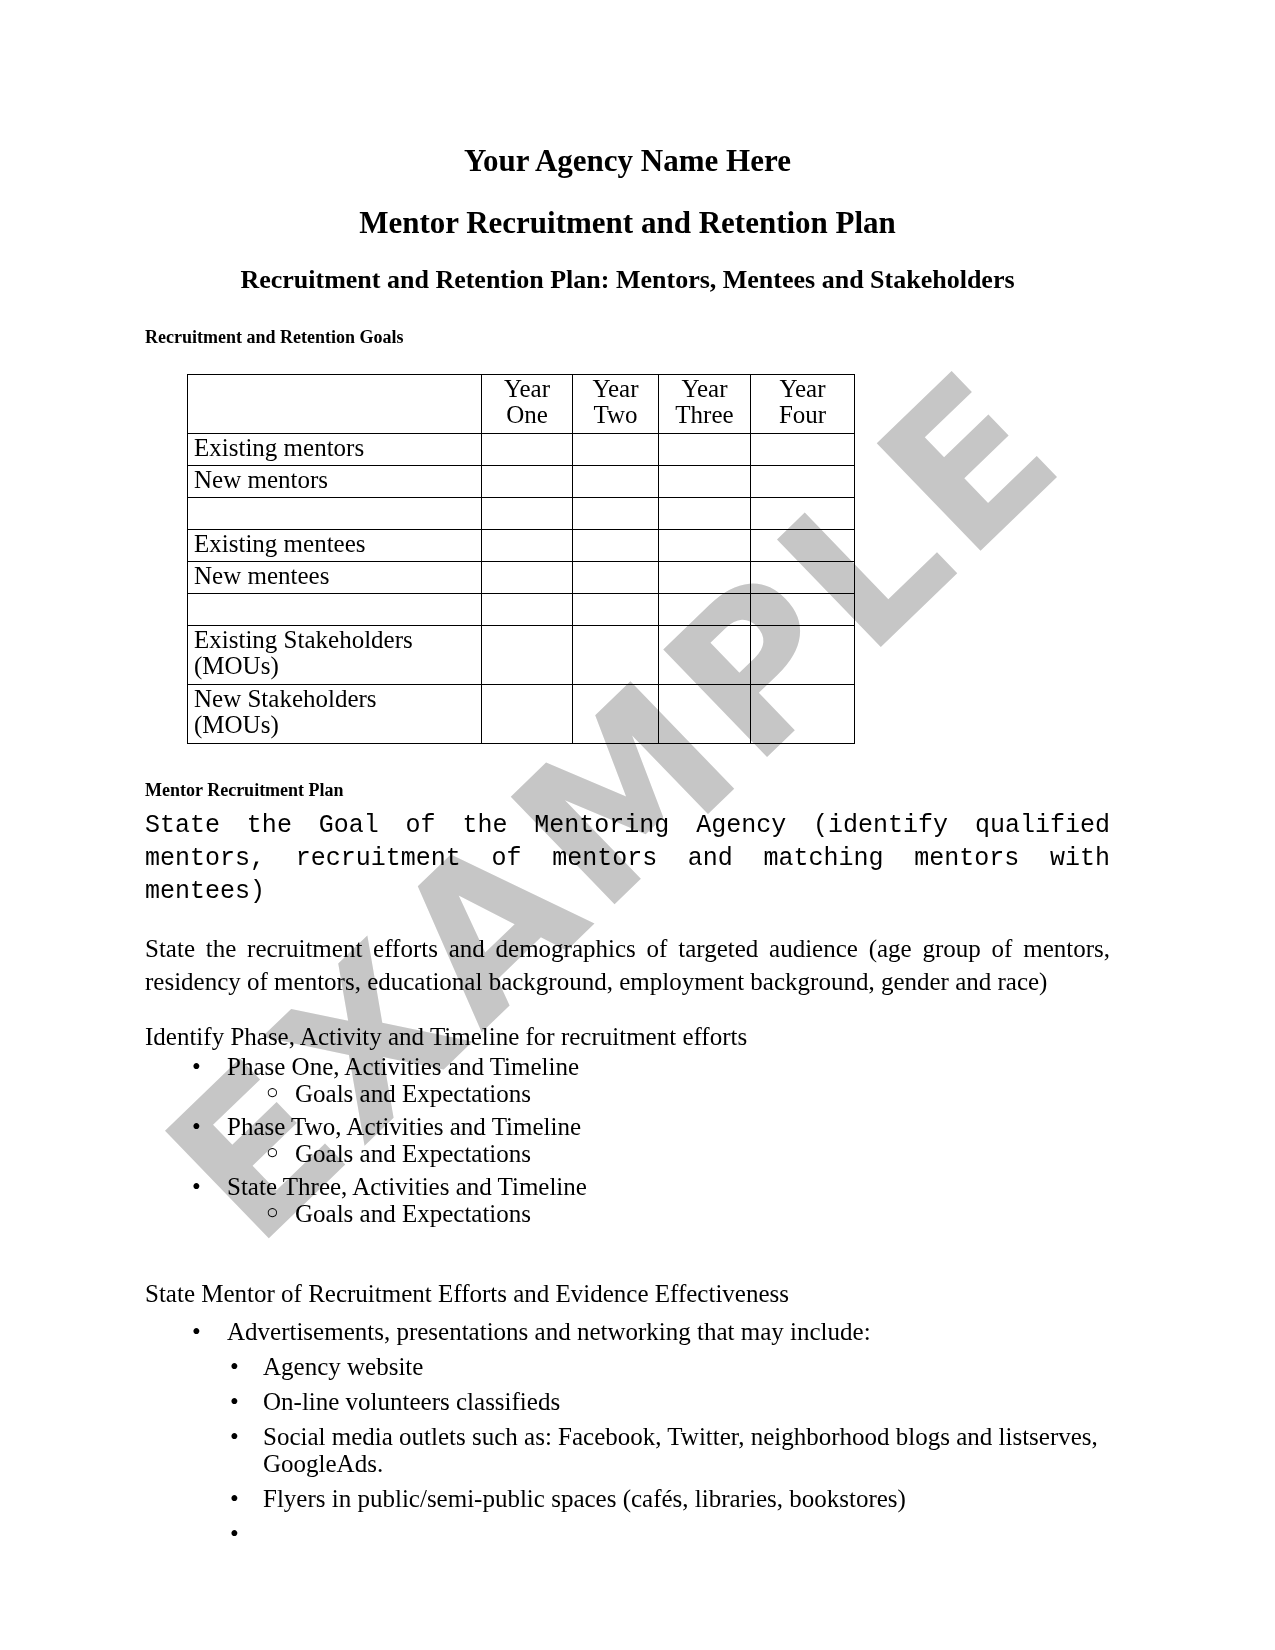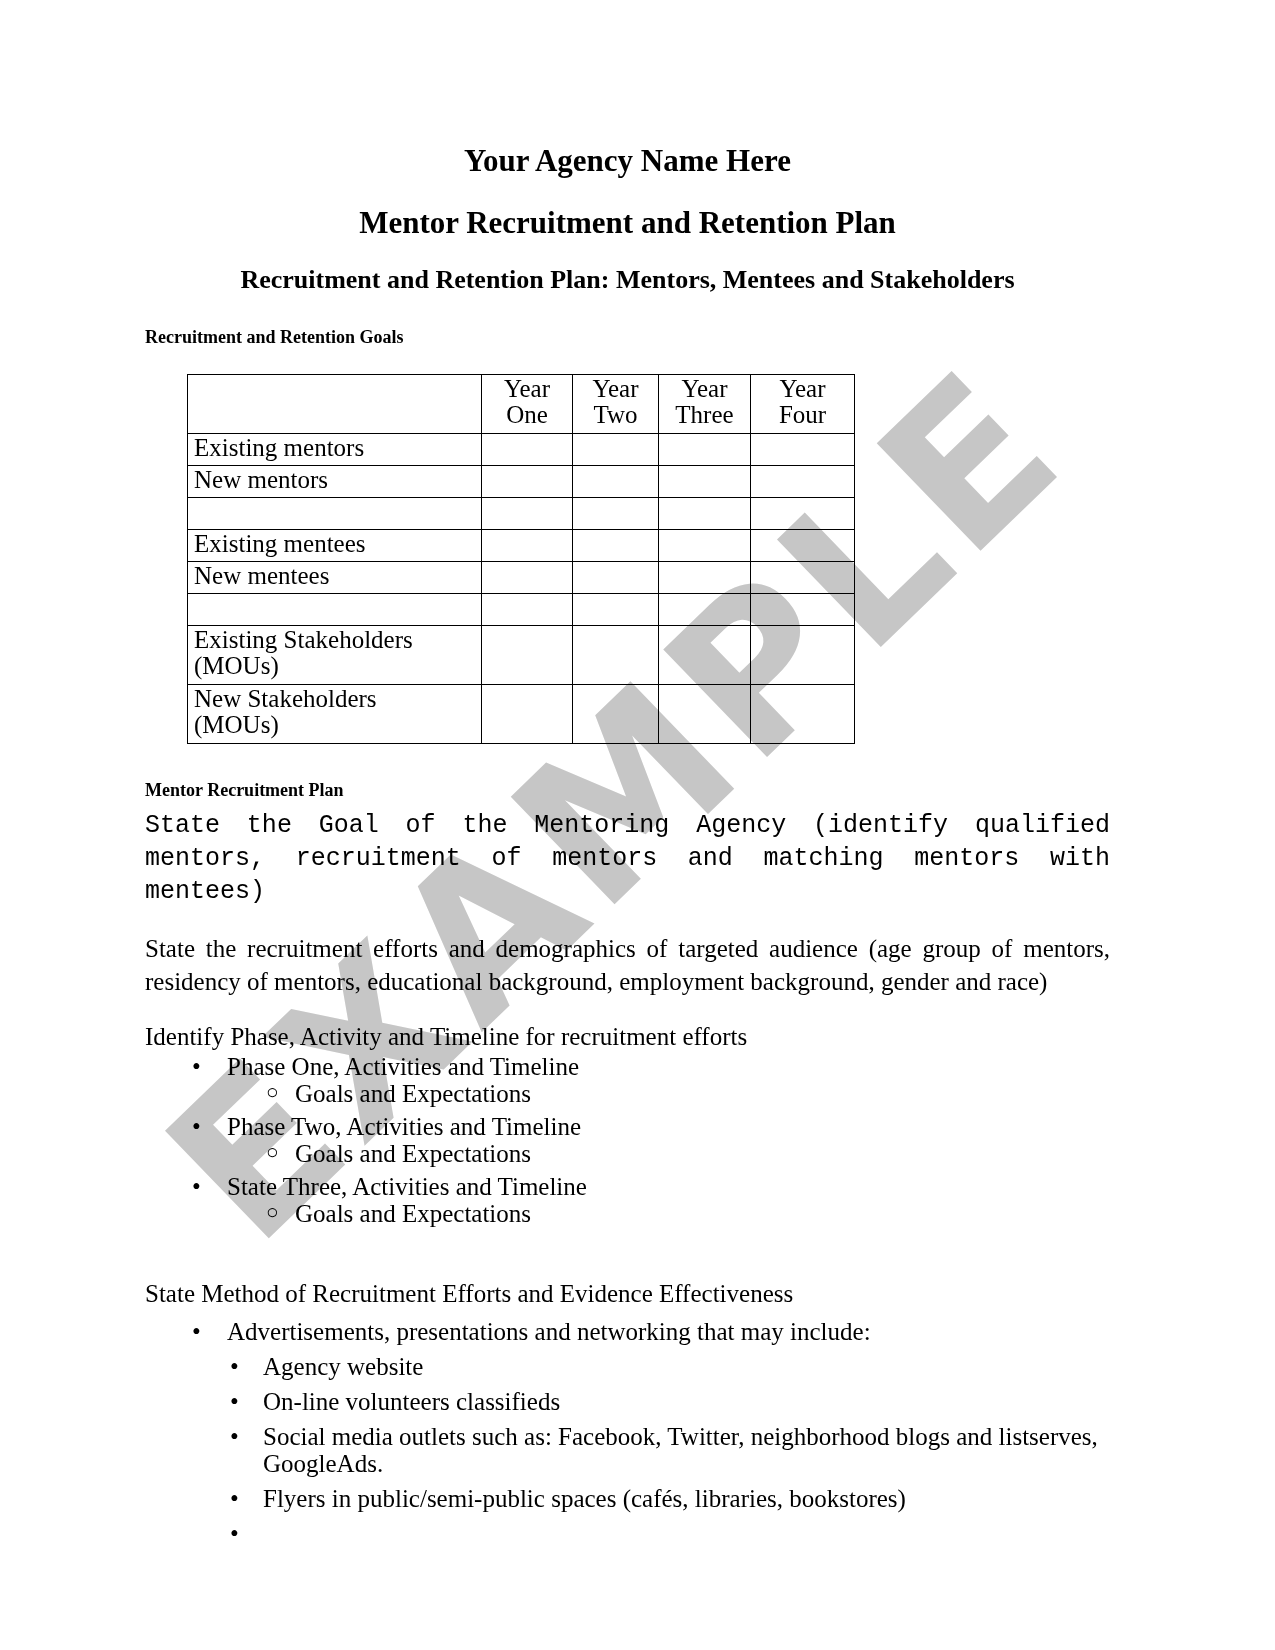--- a/index.html
+++ b/index.html
@@ -183,21 +183,21 @@
       <li class="li1">
         <span class="b">•</span>
         <span>State Three, Activities and Timeline</span>
       </li>
       <li class="li2">
         <span class="b">○</span>
         <span>Goals and Expectations</span>
       </li>
     </ul>
 
-    <p class="method-heading">State Method of Recruitment Efforts and Evidence Effectiveness</p>
+    <p class="method-heading">State Mentor of Recruitment Efforts and Evidence Effectiveness</p>
 
     <ul class="mlist">
       <li class="mli1">
         <span class="b">•</span>
         <span>Advertisements, presentations and networking that may include:</span>
       </li>
       <li class="mli2">
         <span class="b">•</span>
         <span>Agency website</span>
       </li>

